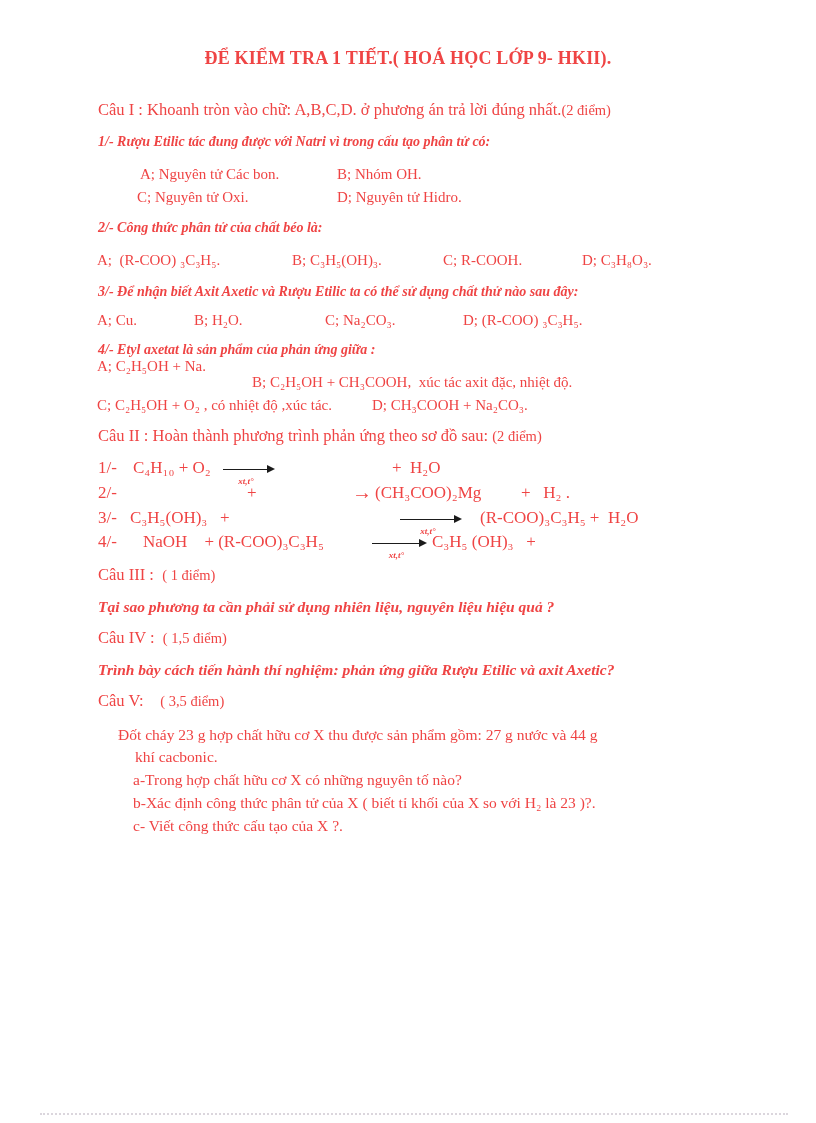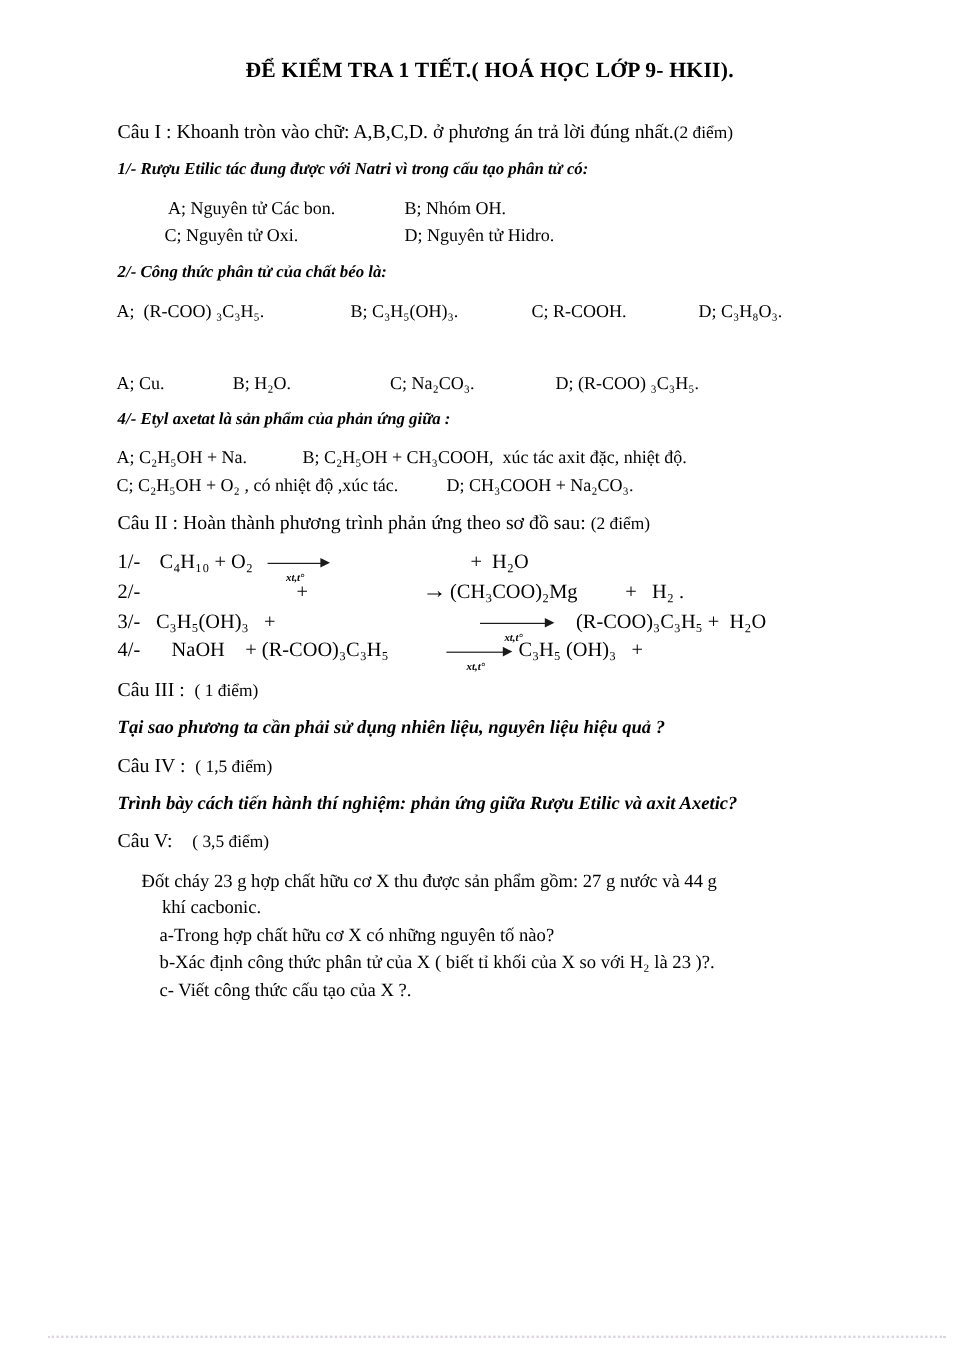--- a/index.html
+++ b/index.html
@@ -1,18 +1,18 @@
 <!DOCTYPE html>
 <html><head>
 <meta charset="utf-8">
 <style>
   html,body { margin:0; padding:0; background:#ffffff; }
   .page {
     position:relative; width:816px; height:1123px; background:#ffffff;
-    font-family:"Liberation Serif","DejaVu Serif",serif; color:#000000;
+    font-family:"Liberation Serif","DejaVu Serif",serif; color:#ef4444;
     overflow:hidden;
     border-radius:26px;
   }
   .ln { position:absolute; white-space:pre; line-height:1.15; }
   .title { left:0; width:816px; text-align:center; font-weight:bold; font-size:18px; letter-spacing:.2px; }
   .hline { font-size:16.5px; }
   .hline .u { }
   .points { font-size:14.5px; }
   .stem { font-weight:bold; font-style:italic; font-size:14px; }
   .opt { font-size:15px; }
@@ -53,27 +53,28 @@
   <div class="ln opt" style="top:166px; left:337px">B; Nhóm OH.</div>
   <div class="ln opt" style="top:189px; left:137px">C; Nguyên tử Oxi.</div>
   <div class="ln opt" style="top:189px; left:337px">D; Nguyên tử Hidro.</div>
 
   <div class="ln stem" style="top:220px; left:98px">2/- Công thức phân tử của chất béo là:</div>
   <div class="ln opt" style="top:252px; left:97px">A;  (R-COO) ₃C₃H₅.</div>
   <div class="ln opt" style="top:252px; left:292px">B; C₃H₅(OH)₃.</div>
   <div class="ln opt" style="top:252px; left:443px">C; R-COOH.</div>
   <div class="ln opt" style="top:252px; left:582px">D; C₃H₈O₃.</div>
 
+  <div class="ln stem" style="top:284px; left:98px">3/- Để nhận biết Axit Axetic và Rượu Etilic ta có thể sử dụng chất thử nào sau đây:</div>
   <div class="ln opt" style="top:312px; left:97px">A; Cu.</div>
   <div class="ln opt" style="top:312px; left:194px">B; H₂O.</div>
   <div class="ln opt" style="top:312px; left:325px">C; Na₂CO₃.</div>
   <div class="ln opt" style="top:312px; left:463px">D; (R-COO) ₃C₃H₅.</div>
 
   <div class="ln stem" style="top:342px; left:98px">4/- Etyl axetat là sản phẩm của phản ứng giữa :</div>
-  <div class="ln opt" style="top:374px; left:97px">A; C₂H₅OH + Na.</div>
+  <div class="ln opt" style="top:358px; left:97px">A; C₂H₅OH + Na.</div>
   <div class="ln opt" style="top:374px; left:252px">B; C₂H₅OH + CH₃COOH,  xúc tác axit đặc, nhiệt độ.</div>
   <div class="ln opt" style="top:397px; left:97px">C; C₂H₅OH + O₂ , có nhiệt độ ,xúc tác.</div>
   <div class="ln opt" style="top:397px; left:372px">D; CH₃COOH + Na₂CO₃.</div>
 
   <div class="ln hline" style="top:427px; left:98px"><span class="u">Câu II</span><span> : </span><span>Hoàn thành phương trình phản ứng theo sơ đồ sau: </span><span class="points">(2 điểm)</span></div>
 
   <div class="ln eq" style="top:458px; left:98px">1/-</div>
   <div class="ln eq" style="top:458px; left:133px">C₄H₁₀ + O₂</div>
   <div class="rarrow" style="top:459px; left:223px; width:52px">
       <span class="albl">xt,t°</span>

